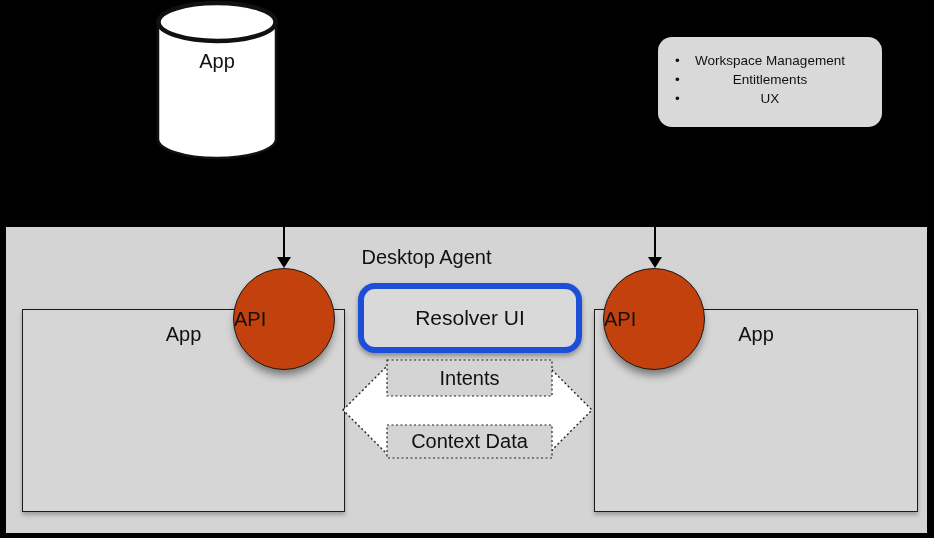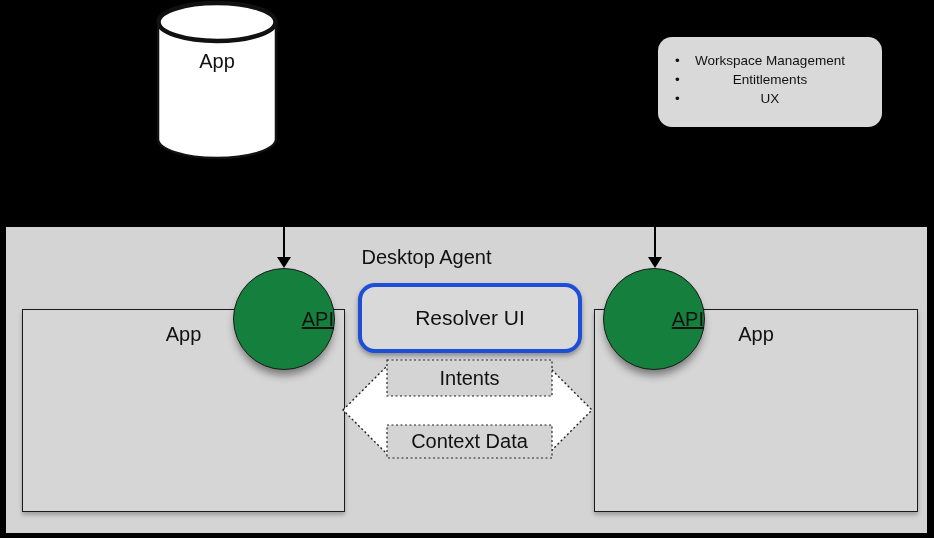--- a/index.html
+++ b/index.html
@@ -34,30 +34,29 @@
   .app-box{
     position:absolute;top:309px;height:203px;background:#d6d6d6;
     border:1.8px solid #1a1a1a;box-sizing:border-box;
     box-shadow:0 3px 4px rgba(0,0,0,.25);
   }
   .app-box.left{left:22px;width:323px;}
   .app-box.right{left:594px;width:324px;}
   .app-box .app-label{display:block;text-align:center;padding-top:13px;font-size:20px;}
   .resolver-box{
     position:absolute;left:358px;top:283px;width:224px;height:70px;
-    background:#d9d9d9;border:4px solid #1d4ed8;border-radius:17px;
+    background:#d9d9d9;border:6px solid #1d4ed8;border-radius:17px;
     box-sizing:border-box;box-shadow:0 3px 5px rgba(0,0,0,.35);
     display:flex;align-items:center;justify-content:center;font-size:21px;
   }
   .api-circle{
     position:absolute;top:268px;width:102px;height:102px;border-radius:50%;
-    background:#15803d;border:1.6px solid #1a1a1a;box-sizing:border-box;
-    display:flex;align-items:center;justify-content:flex-end;font-size:20px;
+    background:#c2410c;border:1.6px solid #1a1a1a;box-sizing:border-box;
+    display:flex;align-items:center;justify-content:flex-start;font-size:20px;
     box-shadow:0 7px 8px -2px rgba(0,0,0,.45);
-    text-decoration:underline;
   }
   .api-circle.left{left:233px;}
   .api-circle.right{left:603px;}
   .v-arrow-line{position:absolute;top:227px;width:2px;height:31px;background:#000;}
   .v-arrow-line.left{left:283px;}
   .v-arrow-line.right{left:654px;}
   .v-arrow-head{
     position:absolute;top:257px;width:0;height:0;
     border-left:7px solid transparent;border-right:7px solid transparent;
     border-top:11px solid #000;

